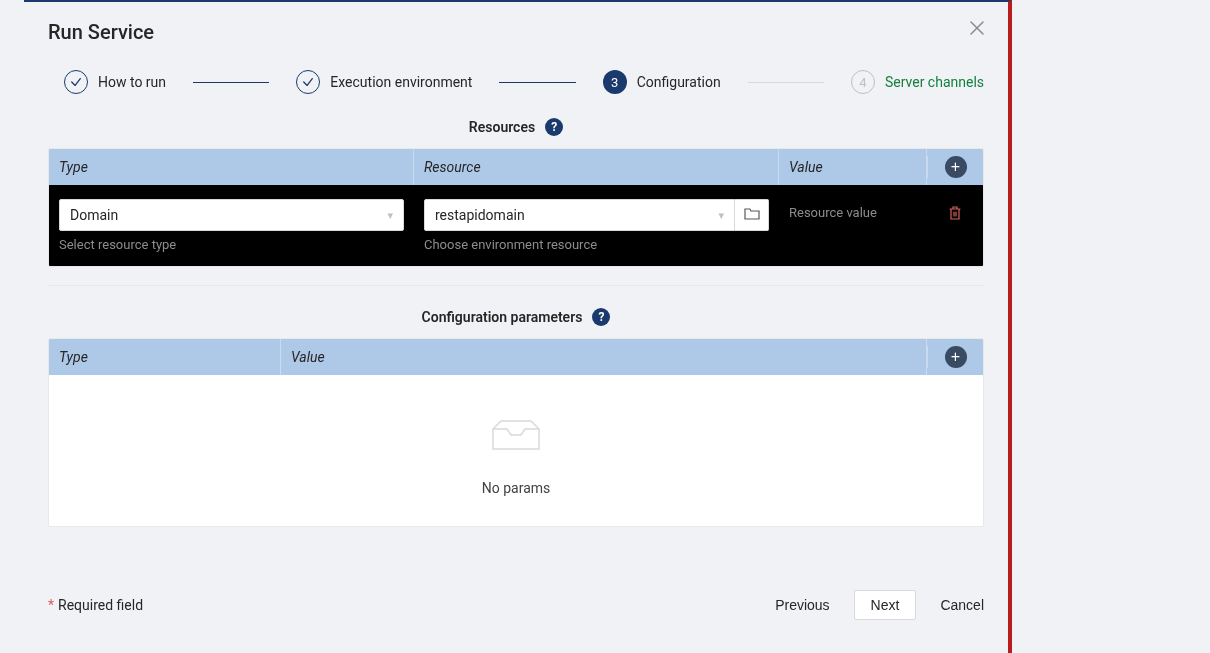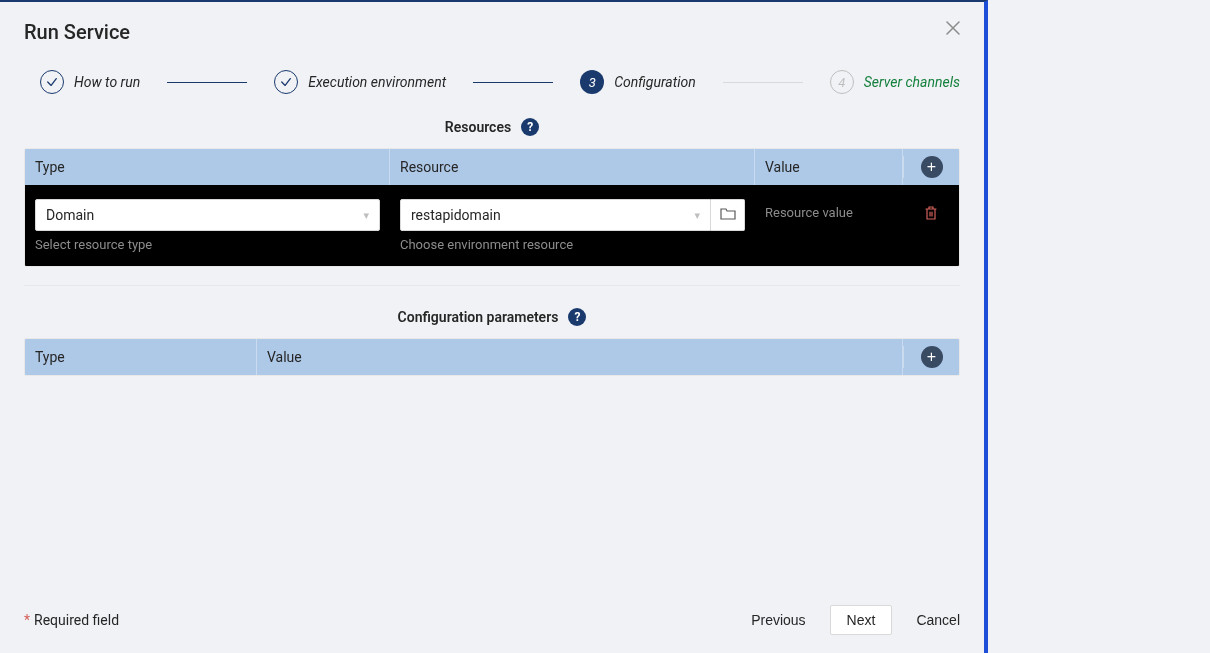--- a/index.html
+++ b/index.html
@@ -7,23 +7,24 @@
       font-family: -apple-system, BlinkMacSystemFont, "Segoe UI", Roboto, "Helvetica Neue", Arial, sans-serif;
       background: #f0f2f5;
       color: #262626;
       font-size: 14px;
     }
     .modal {
       background: #f0f2f5;
       width: 988px;
       min-height: 653px;
       border-top: 2px solid #1a3a6e;
-      border-right: 4px solid #1d4ed8;
+      border-right: 4px solid #b91c1c;
       position: relative;
       padding: 0;
+      margin-left: 24px;
     }
     .modal-header {
       display: flex;
       justify-content: space-between;
       align-items: flex-start;
       padding: 18px 24px 8px 24px;
     }
     .modal-title {
       font-size: 20px;
       font-weight: 500;
@@ -35,21 +36,20 @@
       cursor: pointer;
       background: none;
       border: none;
       line-height: 1;
     }
     .steps {
       display: flex;
       align-items: center;
       padding: 18px 24px 24px 40px;
       gap: 15px;
-      font-style: italic;
     }
     .step {
       display: flex;
       align-items: center;
       gap: 10px;
       white-space: nowrap;
     }
     .step-circle {
       width: 24px;
       height: 24px;
@@ -121,20 +121,21 @@
     .thead {
       display: flex;
       background: #aec8e8;
       color: #262626;
       font-size: 14px;
       align-items: center;
     }
     .th {
       padding: 10px 10px;
       border-right: 1px solid rgba(255,255,255,0.35);
+      font-style: italic;
     }
     .th:last-of-type { border-right: none; }
     .th-type { flex: 0 0 365px; }
     .th-res { flex: 0 0 365px; }
     .th-val { flex: 1; }
     .th-add {
       flex: 0 0 56px;
       display:flex;
       justify-content:center;
       align-items:center;
@@ -233,21 +234,21 @@
     .empty {
       padding: 40px 0 30px 0;
       text-align:center;
       color:#595959;
     }
     .empty svg { margin-bottom: 22px; }
     .empty-text { font-size: 14px; color:#434343; }
 
     .footer {
       position:absolute;
-      bottom:0;
+      bottom:15px;
       left:0;
       right:0;
       padding: 14px 24px 18px 24px;
       display:flex;
       align-items:center;
       justify-content:space-between;
       background:#f0f2f5;
     }
     .req-note { font-size:14px; color:#262626; }
     .req-note .ast { color:#d4625b; margin-right:4px; }
@@ -385,20 +386,29 @@
     <div class="table-wrap">
       <div class="thead">
         <div class="th th-ptype">Type</div>
         <div class="th th-pval">Value</div>
         <div class="th-add">
           <button class="add-btn">
             <span>+</span>
           </button>
         </div>
       </div>
+      <div class="empty">
+        <span>
+          <svg width="58" height="40" viewBox="0 0 58 40">
+            <path d="M6 14 L14 6 L44 6 L52 14 L52 34 L6 34 Z" fill="#fff" stroke="#d9d9d9" stroke-width="1.5"></path>
+            <path d="M6 14 L20 14 L24 20 L34 20 L38 14 L52 14" fill="none" stroke="#d9d9d9" stroke-width="1.5"></path>
+          </svg>
+        </span>
+        <div class="empty-text">No params</div>
+      </div>
     </div>
 
   </div>
 
   <div class="footer">
     <div class="req-note">
       <span class="ast">*</span><span>Required field</span>
     </div>
     <div class="footer-btns">
       <button class="btn-link">Previous</button>

